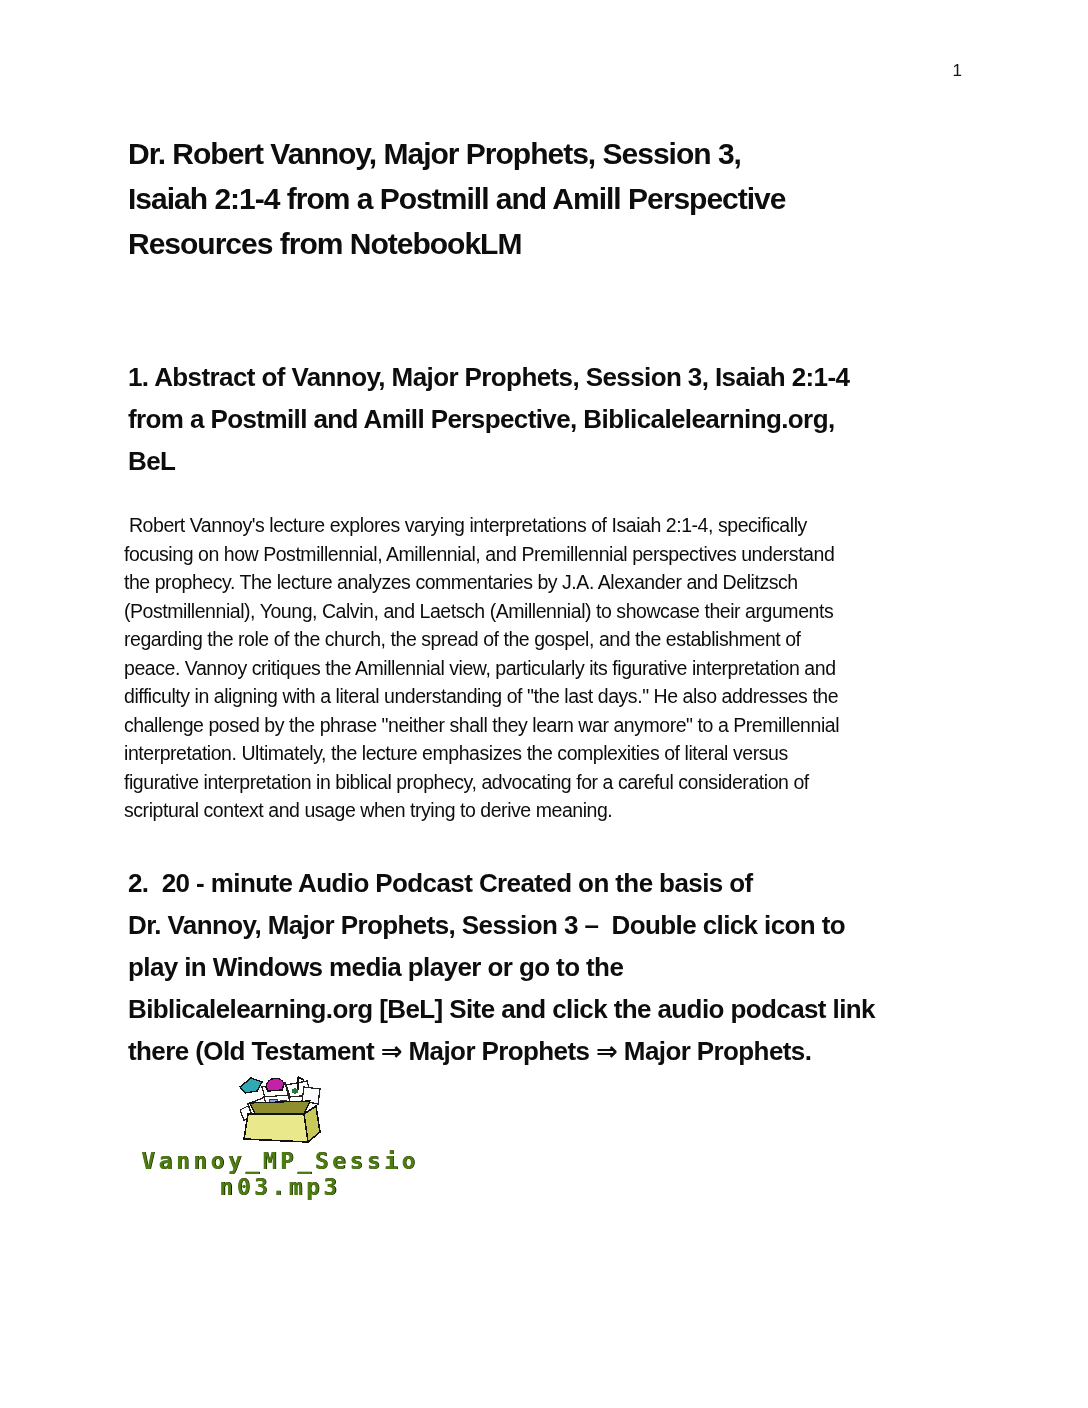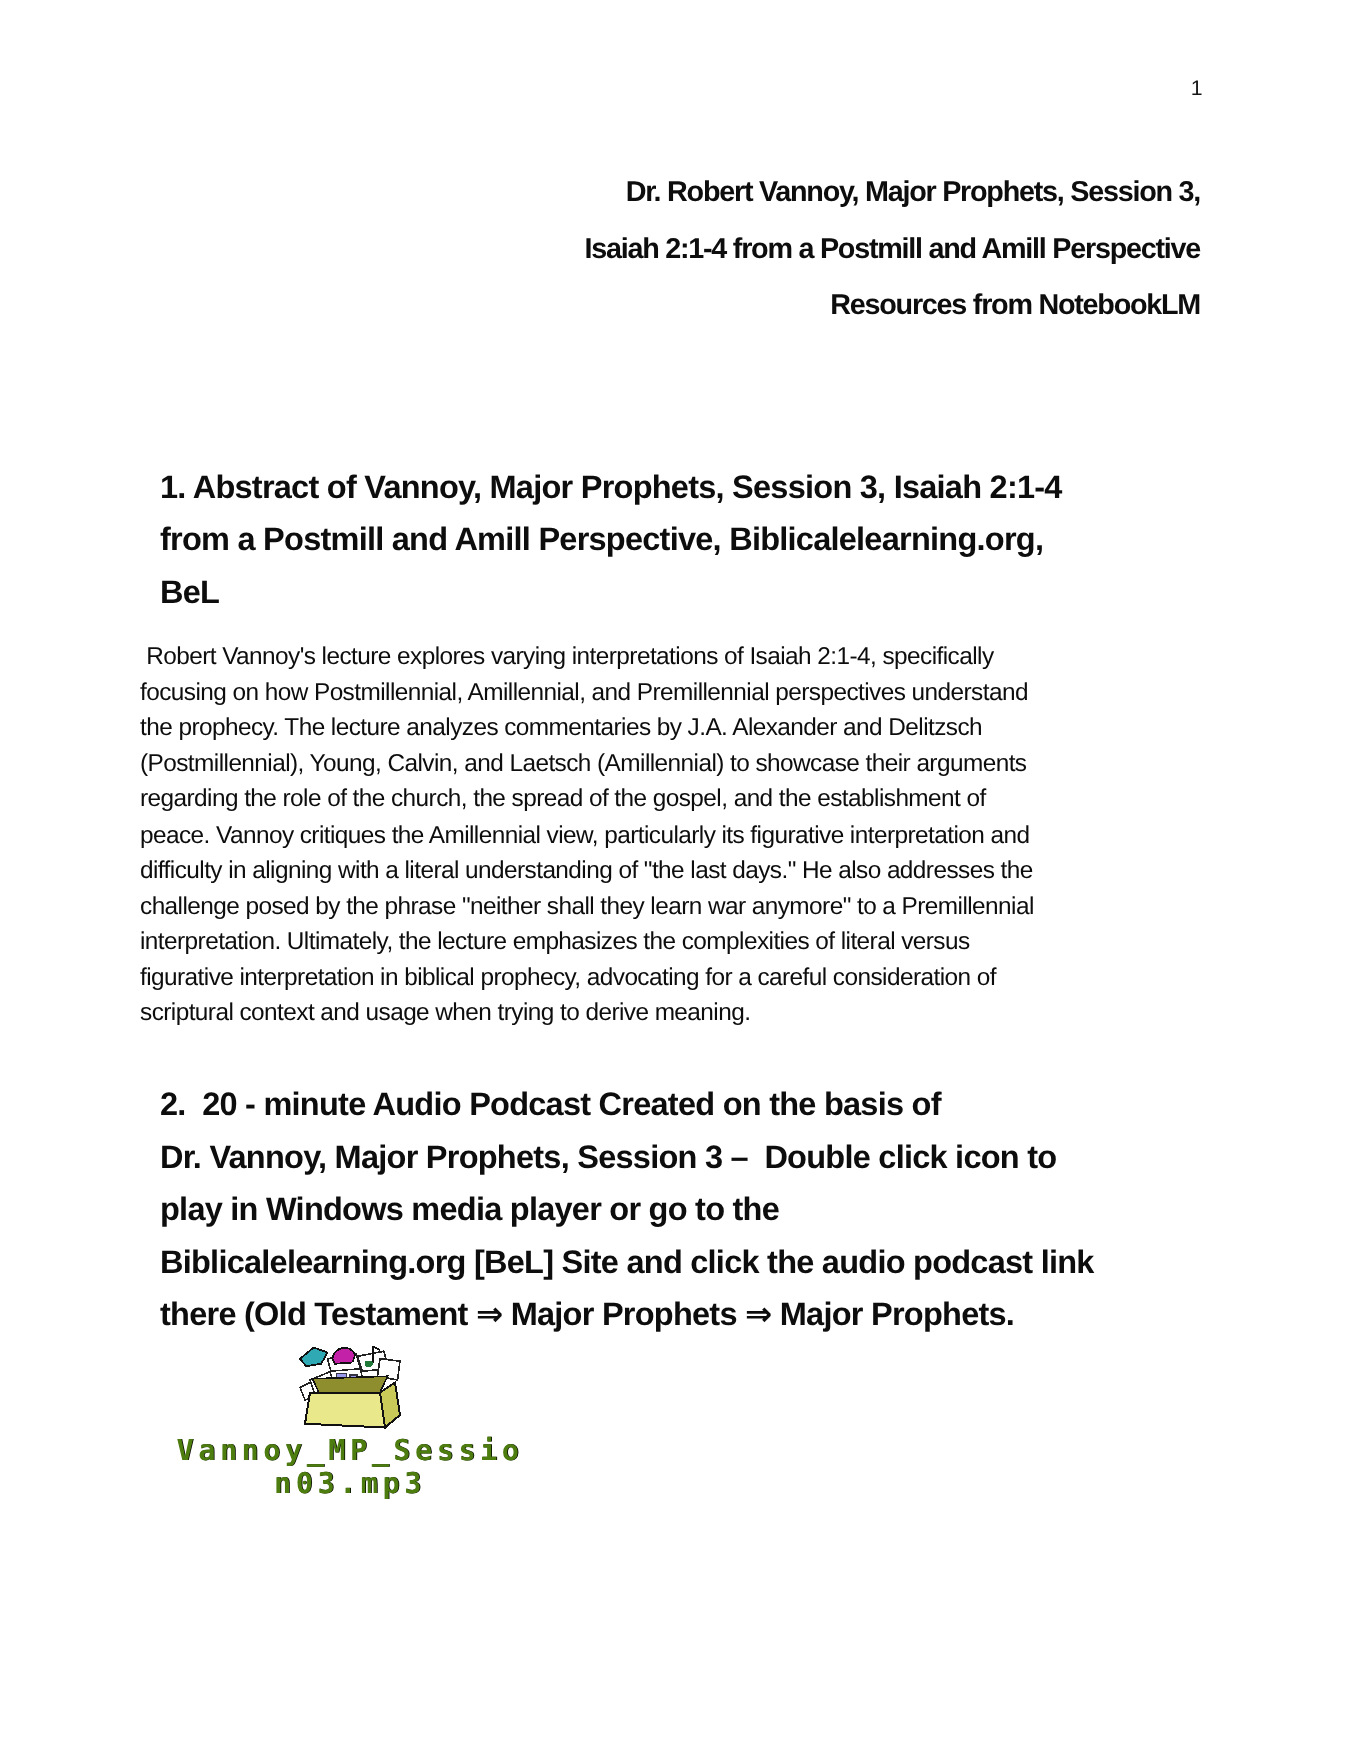--- a/index.html
+++ b/index.html
@@ -23,23 +23,23 @@
     font-size: 17px;
     line-height: 22px;
     color: #151515;
   }
   .doc-title {
     position: absolute;
     top: 131px;
     left: 128px;
     width: 832px;
     margin: 0;
-    text-align: right;
+    text-align: left;
     font-weight: bold;
-    font-size: 23px;
+    font-size: 30px;
     line-height: 45px;
     letter-spacing: -1px;
     white-space: pre-wrap;
   }
   .resources {
     position: absolute;
     top: 284px;
     left: 128px;
     width: 900px;
     margin: 0;
@@ -52,26 +52,26 @@
     position: absolute;
     left: 128px;
     width: 940px;
     margin: 0;
     font-weight: bold;
     font-size: 26px;
     line-height: 42px;
     letter-spacing: -0.6px;
     white-space: pre-wrap;
   }
-  .sec1 { top: 356px; margin-top: 12px; }
+  .sec1 { top: 356px; }
   .sec2 { top: 862px; }
   .body-text {
     position: absolute;
     top: 511px;
-    left: 112px;
+    left: 124px;
     width: 940px;
     margin: 0;
     font-size: 19.5px;
     line-height: 28.5px;
     letter-spacing: -0.45px;
     white-space: pre-wrap;
   }
   .attachment {
     position: absolute;
     top: 1074px;

